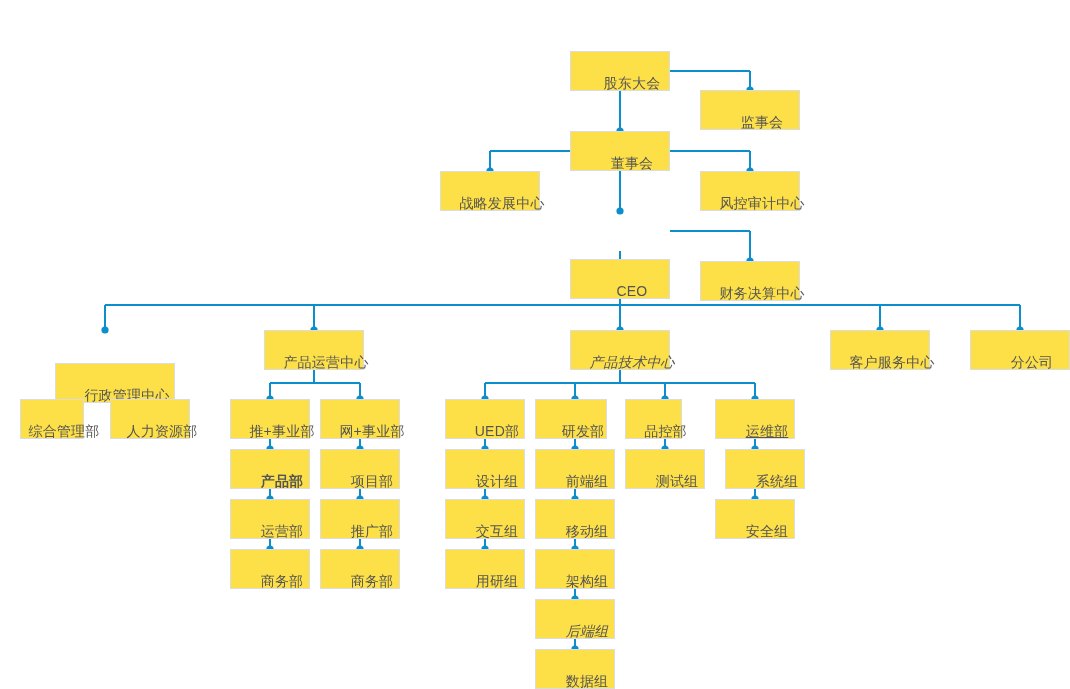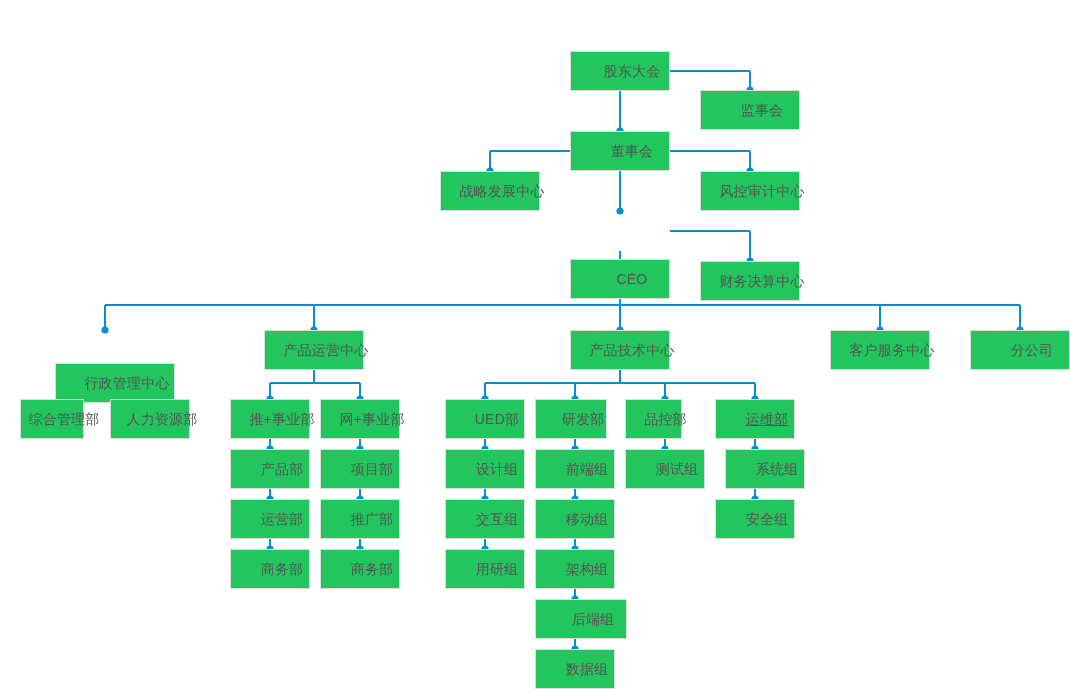--- a/index.html
+++ b/index.html
@@ -23,26 +23,26 @@
     left: 0;
     top: 0;
     width: 1070px;
     height: 689px;
     pointer-events: none;
   }
   .node {
     position: absolute;
     box-sizing: border-box;
     border: 1px solid #dcdcdc;
-    background: #22c55e;
+    background: #fde047;
     color: #555555;
     font-size: 14px;
     line-height: 1;
     display: flex;
-    align-items: center;
+    align-items: flex-end;
     justify-content: center;
     text-align: center;
     white-space: nowrap;
     letter-spacing: 0.2px;
     padding-left: 24px;
   }
   .node-label {
     display: block;
   }
 </style>
@@ -157,39 +157,39 @@
       </div>
       <div class="node" style="left: 700px; top: 261px; width: 100px; height: 40px;">
         <span class="node-label">财务决算中心</span>
       </div>
       <div class="node" style="left: 55px; top: 330px; width: 120px; height: 40px; margin-top: 33px;">
         <span class="node-label">行政管理中心</span>
       </div>
       <div class="node" style="left: 264px; top: 330px; width: 100px; height: 40px;">
         <span class="node-label">产品运营中心</span>
       </div>
-      <div class="node" style="left: 570px; top: 330px; width: 100px; height: 40px;">
+      <div class="node" style="left: 570px; top: 330px; width: 100px; height: 40px; font-style: italic;">
         <span class="node-label">产品技术中心</span>
       </div>
       <div class="node" style="left: 830px; top: 330px; width: 100px; height: 40px;">
         <span class="node-label">客户服务中心</span>
       </div>
       <div class="node" style="left: 970px; top: 330px; width: 100px; height: 40px;">
         <span class="node-label">分公司</span>
       </div>
       <div class="node" style="left: 20px; top: 399px; width: 64px; height: 40px;">
         <span class="node-label">综合管理部</span>
       </div>
       <div class="node" style="left: 110px; top: 399px; width: 80px; height: 40px;">
         <span class="node-label">人力资源部</span>
       </div>
       <div class="node" style="left: 230px; top: 399px; width: 80px; height: 40px;">
         <span class="node-label">推+事业部</span>
       </div>
-      <div class="node" style="left: 230px; top: 449px; width: 80px; height: 40px;">
+      <div class="node" style="left: 230px; top: 449px; width: 80px; height: 40px; font-weight: bold;">
         <span class="node-label">产品部</span>
       </div>
       <div class="node" style="left: 230px; top: 499px; width: 80px; height: 40px;">
         <span class="node-label">运营部</span>
       </div>
       <div class="node" style="left: 230px; top: 549px; width: 80px; height: 40px;">
         <span class="node-label">商务部</span>
       </div>
       <div class="node" style="left: 320px; top: 399px; width: 80px; height: 40px;">
         <span class="node-label">网+事业部</span>
@@ -220,21 +220,21 @@
       </div>
       <div class="node" style="left: 535px; top: 449px; width: 80px; height: 40px;">
         <span class="node-label">前端组</span>
       </div>
       <div class="node" style="left: 535px; top: 499px; width: 80px; height: 40px;">
         <span class="node-label">移动组</span>
       </div>
       <div class="node" style="left: 535px; top: 549px; width: 80px; height: 40px;">
         <span class="node-label">架构组</span>
       </div>
-      <div class="node" style="left: 535px; top: 599px; width: 92px; height: 40px;">
+      <div class="node" style="left: 535px; top: 599px; width: 80px; height: 40px; font-style: italic;">
         <span class="node-label">后端组</span>
       </div>
       <div class="node" style="left: 535px; top: 649px; width: 80px; height: 40px;">
         <span class="node-label">数据组</span>
       </div>
       <div class="node" style="left: 625px; top: 399px; width: 57px; height: 40px;">
         <span class="node-label">品控部</span>
       </div>
       <div class="node" style="left: 625px; top: 449px; width: 80px; height: 40px;">
         <span class="node-label">测试组</span>

